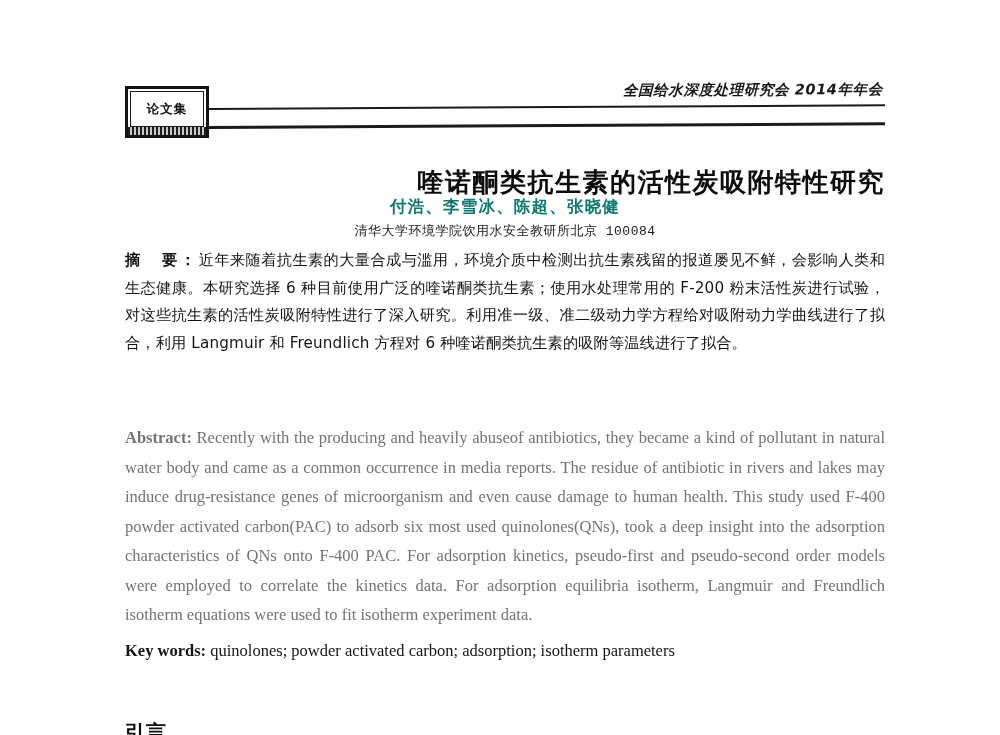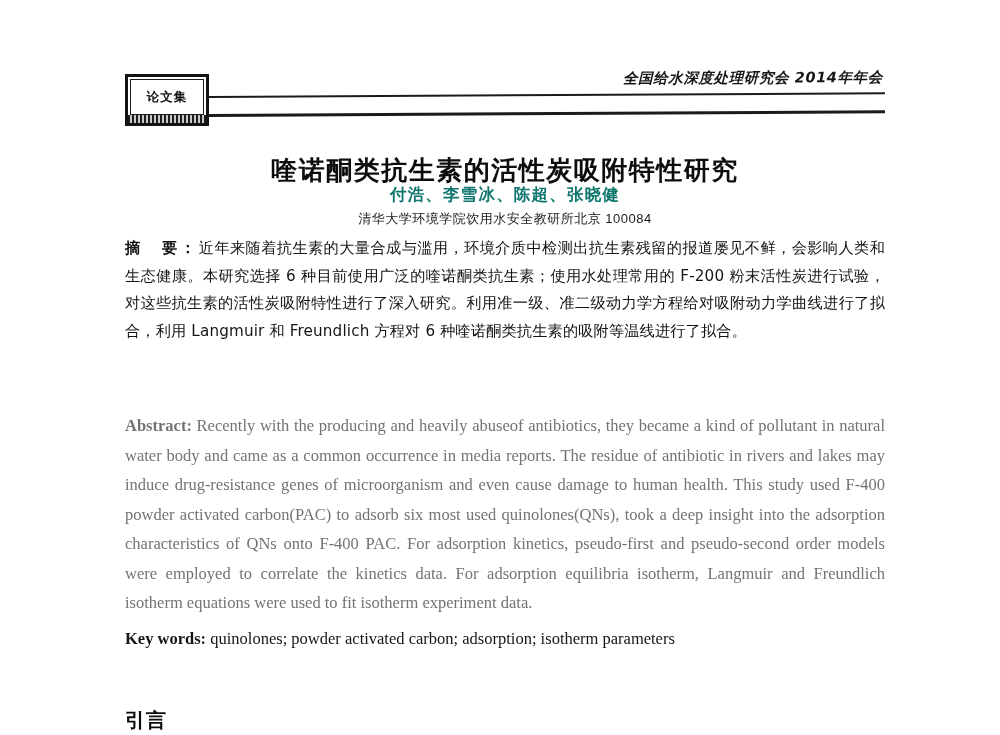--- a/index.html
+++ b/index.html
@@ -21,21 +21,21 @@
   .page {
     position: absolute;
     left: 0; top: 0;
     width: 1000px;
     height: 735px;
     background: #ffffff;
   }
   .content {
     position: absolute;
     left: 125px;
-    top: 4px;
+    top: 16px;
     width: 760px;
     height: 525px;
   }
 
   
   .masthead {
     position: absolute;
     left: 0;
     top: 58px;
     width: 760px;
@@ -119,21 +119,21 @@
     color: #101010;
     line-height: 1;
   }
 
   
   .article-title {
     position: absolute;
     left: 0;
     top: 135px;
     width: 760px;
-    text-align: center;
+    text-align: right;
     font-family: "DejaVu Sans", "Liberation Sans", sans-serif;
     font-weight: bold;
     font-size: 26px;
     letter-spacing: 1.5px;
     color: #0d0d0d;
     line-height: 1.15;
   }
 
   .authors {
     position: absolute;
@@ -147,21 +147,21 @@
     letter-spacing: 1.2px;
     color: #0f766e;
   }
 
   .affiliation {
     position: absolute;
     left: 0;
     top: 206px;
     width: 760px;
     text-align: center;
-    font-family: Liberation Sans, sans-serif;
+    font-family: Liberation Mono, monospace;
     font-size: 13px;
     letter-spacing: 0.5px;
     color: #1b1b1b;
   }
 
   
   .cn-abstract {
     position: absolute;
     left: 0;
     top: 231px;

